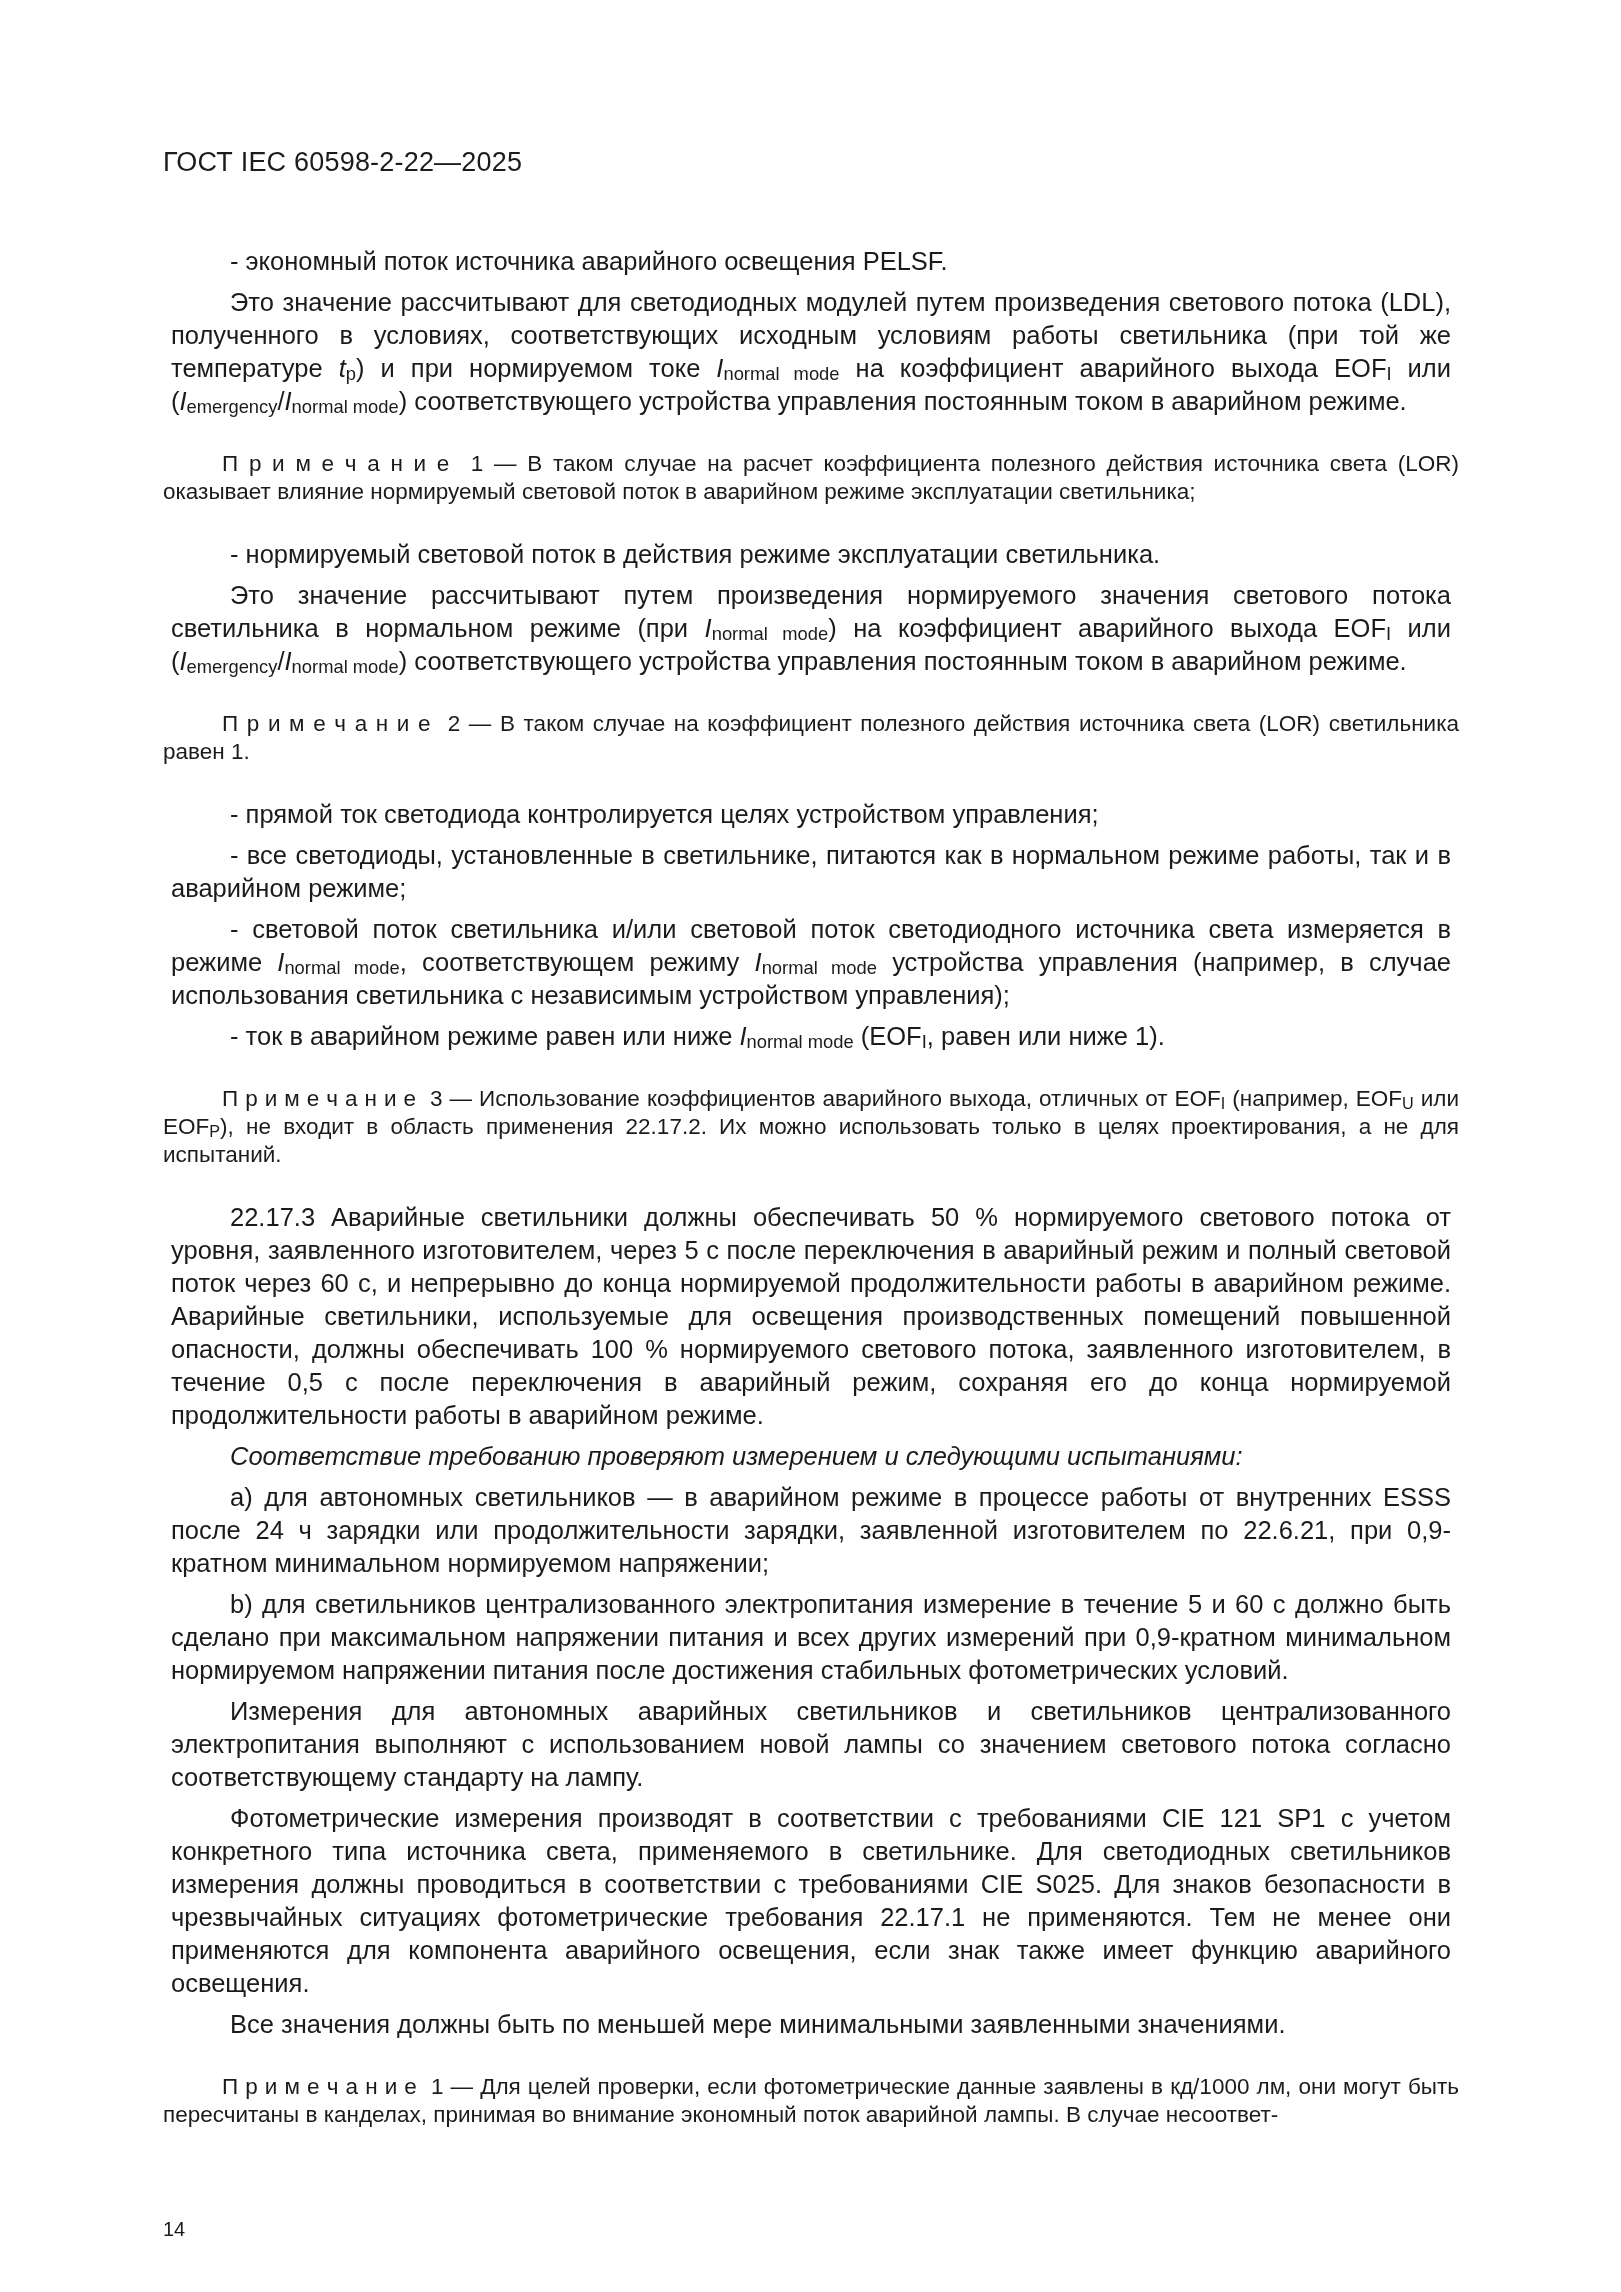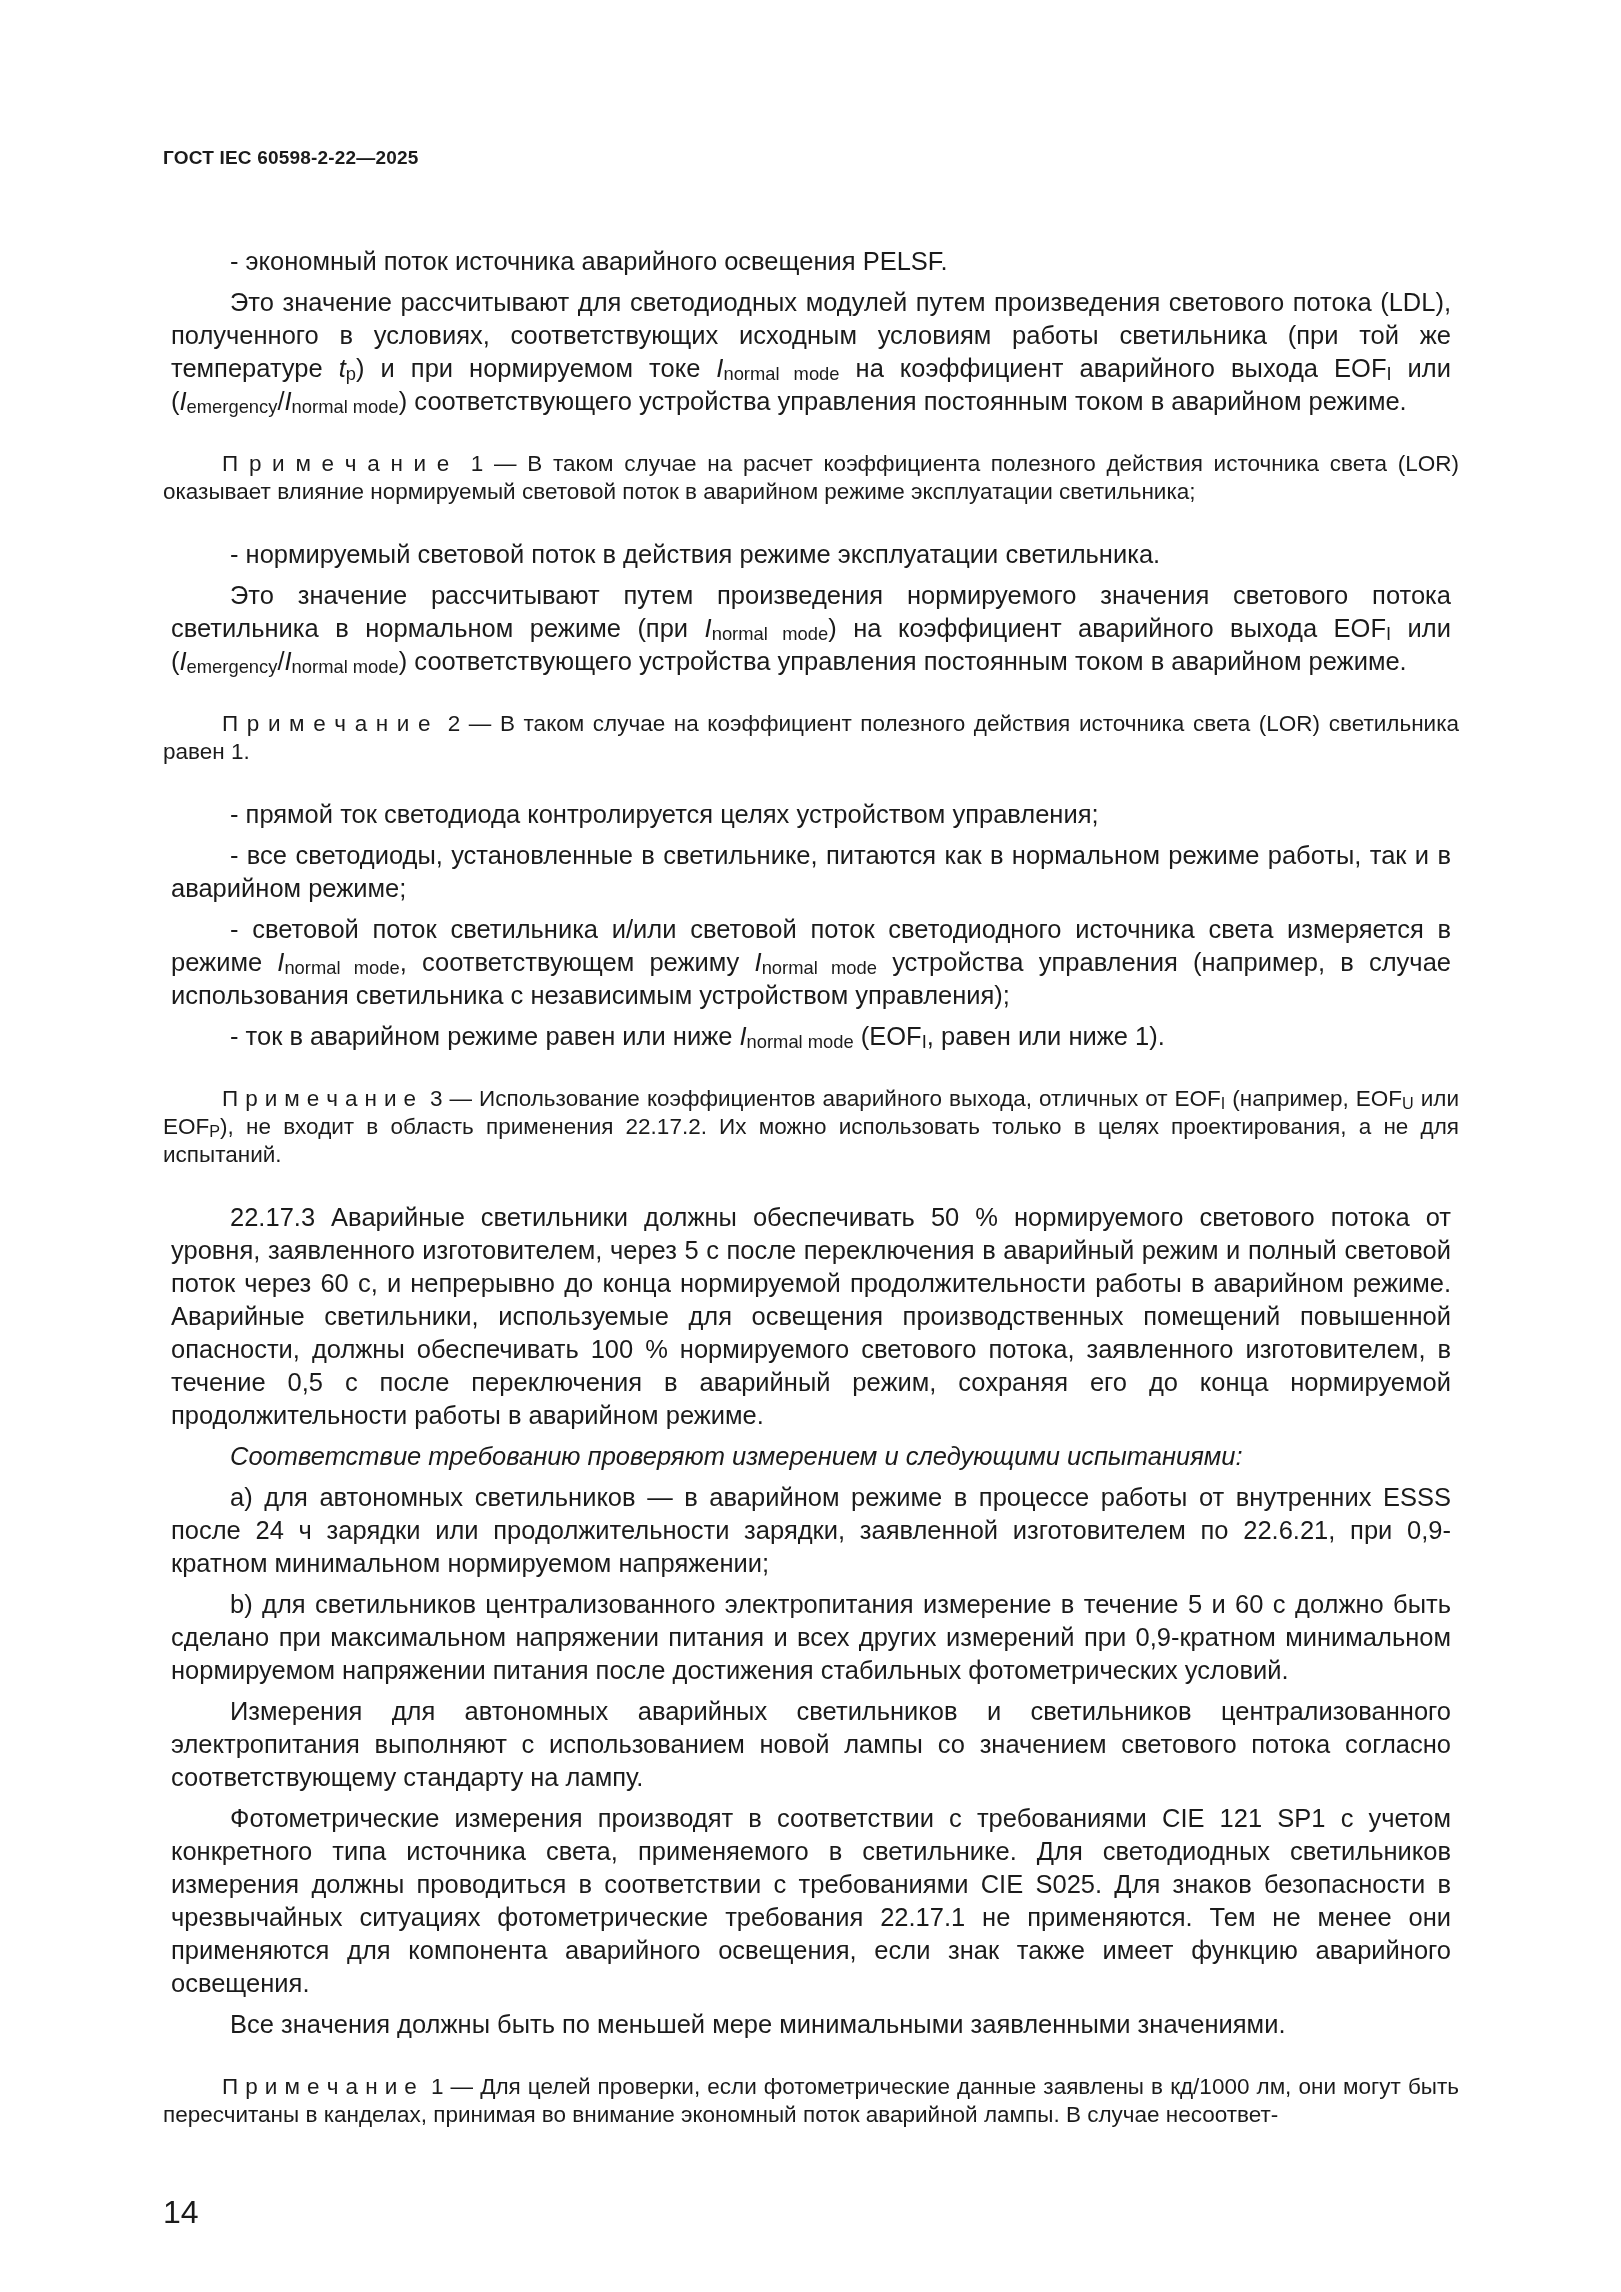--- a/index.html
+++ b/index.html
@@ -15,22 +15,22 @@
     margin: 0 auto;
     font-family: "Liberation Sans", sans-serif;
     color: #1b1b1b;
     overflow: hidden;
     box-sizing: border-box;
   }
   .doc-header {
     position: absolute;
     top: 147px;
     left: 163px;
-    font-size: 19px;
-    font-weight: bold;
+    font-size: 27px;
+    font-weight: normal;
     letter-spacing: 0.2px;
   }
   .doc-body {
     position: absolute;
     top: 237px;
     left: 163px;
     width: 1296px;
     font-size: 25.5px;
     line-height: 33px;
     text-align: justify;
@@ -51,22 +51,22 @@
     font-size: 0.72em;
     line-height: 0;
     vertical-align: -0.18em;
   }
   .doc-body i {
     font-style: italic;
   }
   .page-number {
     position: absolute;
     left: 163px;
-    bottom: 62px;
-    font-size: 32px;
+    bottom: 52px;
+    font-size: 20px;
   }
 </style>
 </head>
 <body>
 
 <div class="page">
 
   <div class="doc-header">ГОСТ IEC 60598-2-22—2025</div>
 
   <main class="doc-body">

